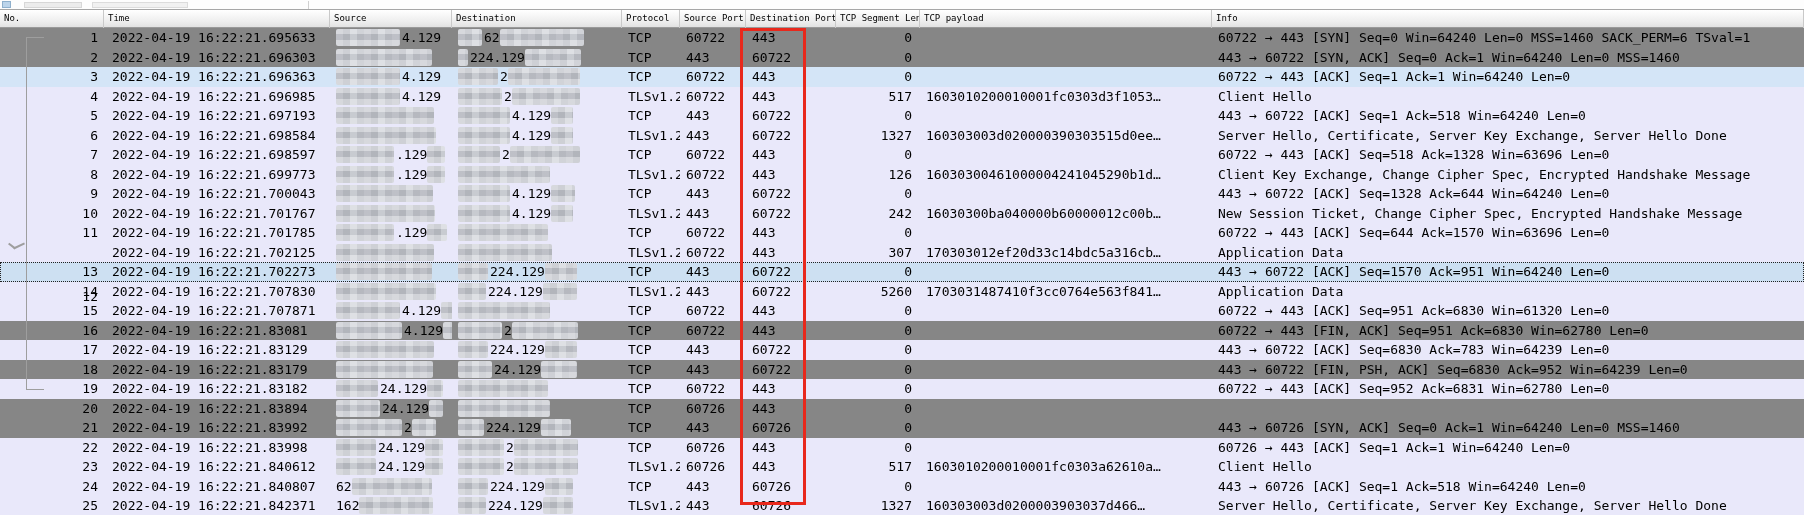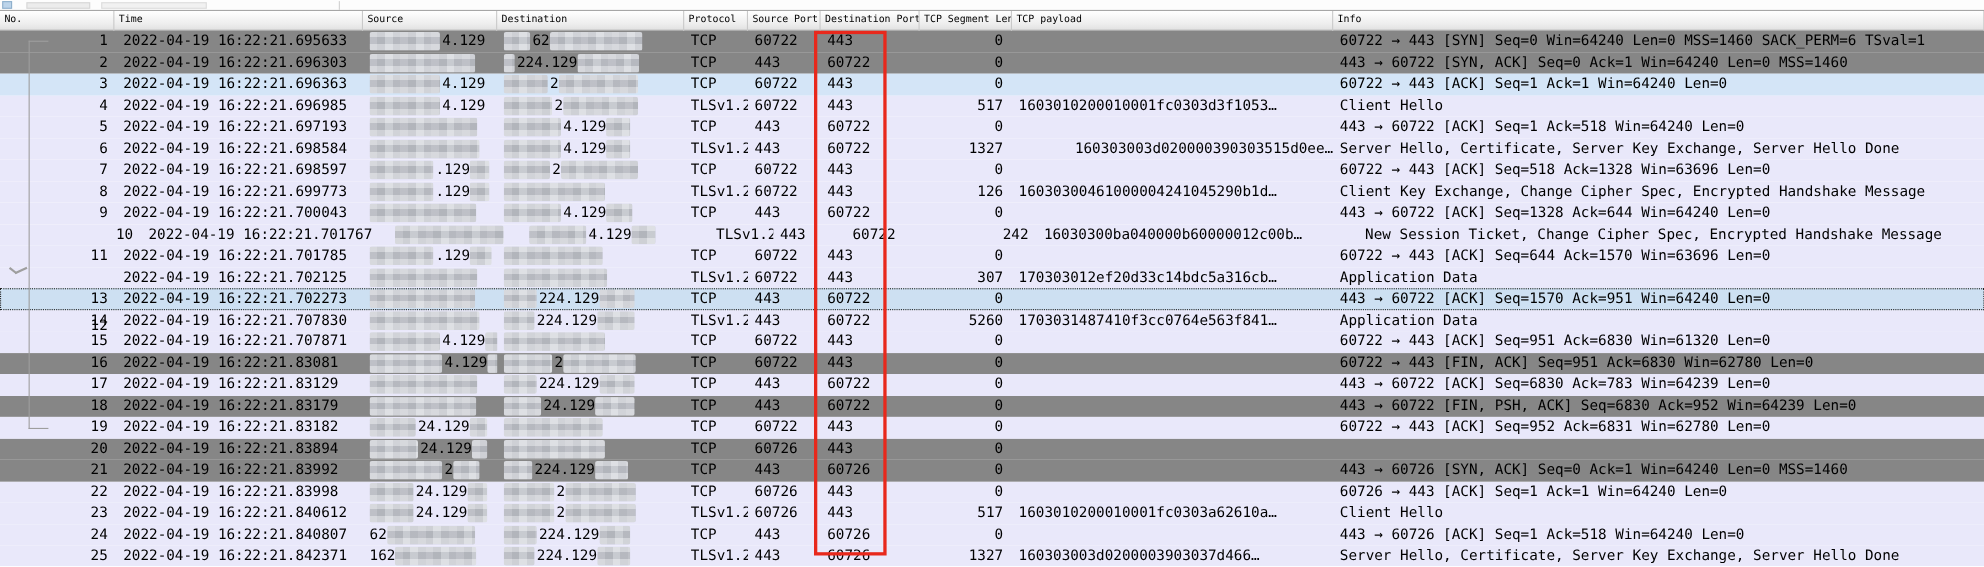--- a/index.html
+++ b/index.html
@@ -184,21 +184,21 @@
         </div>
         <div class="c w-destination" style="width: 170px;">
           <span class="mosaic" style="width: 52px;"></span>
           <span class="frag">4.129</span>
           <span class="mosaic" style="width: 22px;"></span>
         </div>
         <div class="c w-protocol" style="width: 58px;">TLSv1.2</div>
         <div class="c w-sport" style="width: 66px;">443</div>
         <div class="c w-dport" style="width: 90px;">60722</div>
         <div class="c w-seglen" style="width: 84px;">1327</div>
-        <div class="c w-payload" style="width: 292px; text-align: right;">160303003d020000390303515d0ee…</div>
+        <div class="c w-payload" style="width: 292px;">160303003d020000390303515d0ee…</div>
         <div class="c w-info" style="width: 592px;">Server Hello, Certificate, Server Key Exchange, Server Hello Done</div>
       </div>
       <div class="row ">
         <div class="c w-no" style="width: 104px;">7</div>
         <div class="c w-time" style="width: 226px;">2022-04-19 16:22:21.698597</div>
         <div class="c w-source" style="width: 122px;">
           <span class="mosaic" style="width: 58px;"></span>
           <span class="frag">.129</span>
           <span class="mosaic" style="width: 18px;"></span>
         </div>
@@ -244,21 +244,21 @@
           <span class="mosaic" style="width: 24px;"></span>
         </div>
         <div class="c w-protocol" style="width: 58px;">TCP</div>
         <div class="c w-sport" style="width: 66px;">443</div>
         <div class="c w-dport" style="width: 90px;">60722</div>
         <div class="c w-seglen" style="width: 84px;">0</div>
         <div class="c w-payload" style="width: 292px;"></div>
         <div class="c w-info" style="width: 592px;">443 → 60722 [ACK] Seq=1328 Ack=644 Win=64240 Len=0</div>
       </div>
       <div class="row ">
-        <div class="c w-no" style="width: 104px; margin-left: 23px;">10</div>
+        <div class="c w-no" style="width: 104px;">10</div>
         <div class="c w-time" style="width: 226px;">2022-04-19 16:22:21.701767</div>
         <div class="c w-source" style="width: 122px;">
           <span class="mosaic" style="width: 99px;"></span>
         </div>
         <div class="c w-destination" style="width: 170px;">
           <span class="mosaic" style="width: 52px;"></span>
           <span class="frag">4.129</span>
           <span class="mosaic" style="width: 22px;"></span>
         </div>
         <div class="c w-protocol" style="width: 58px;">TLSv1.2</div>

